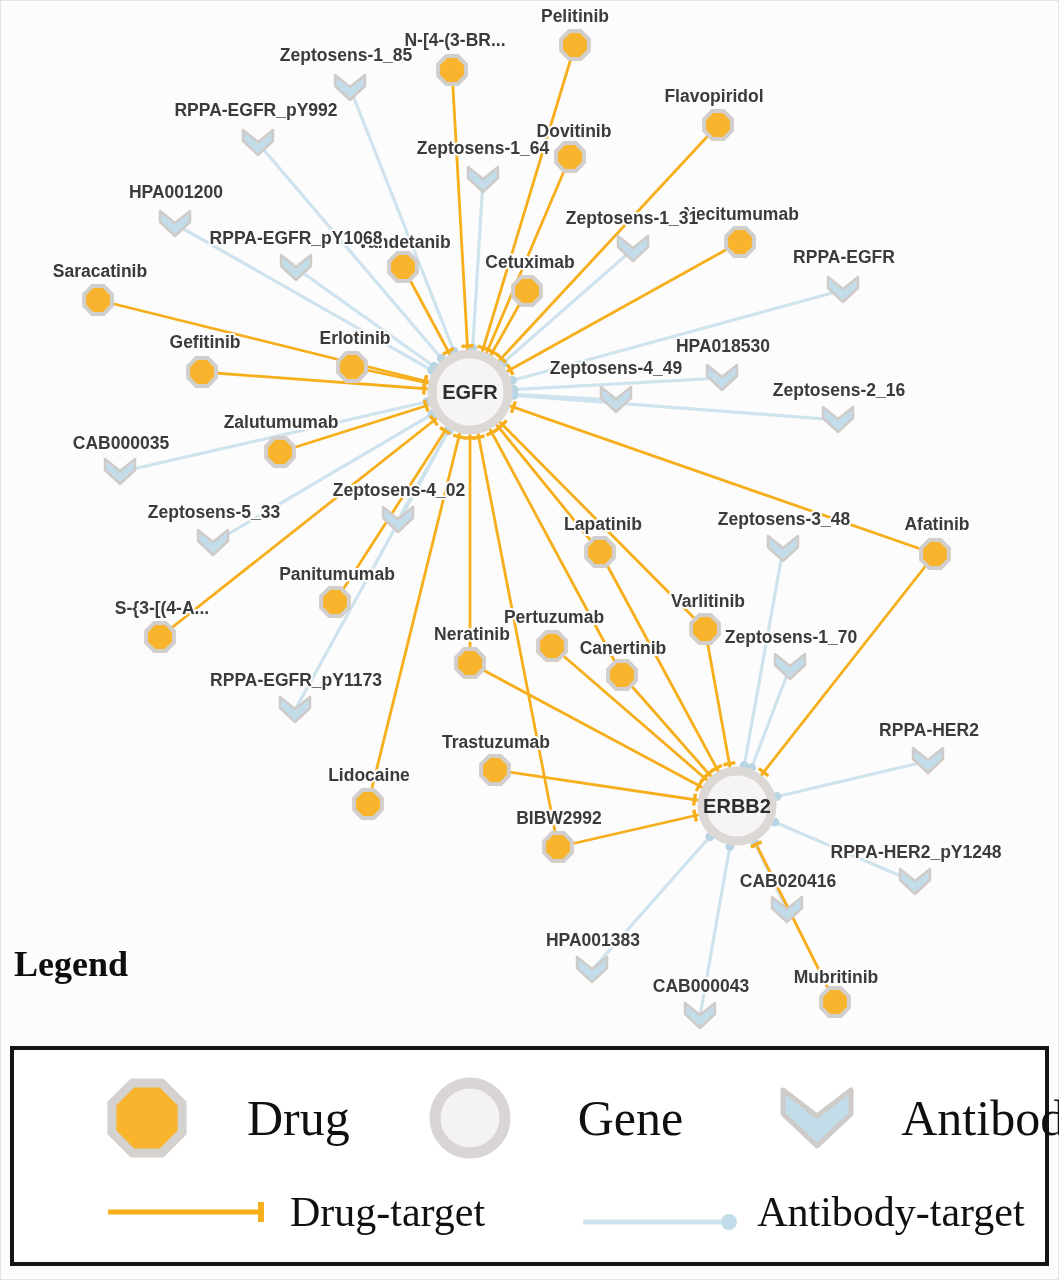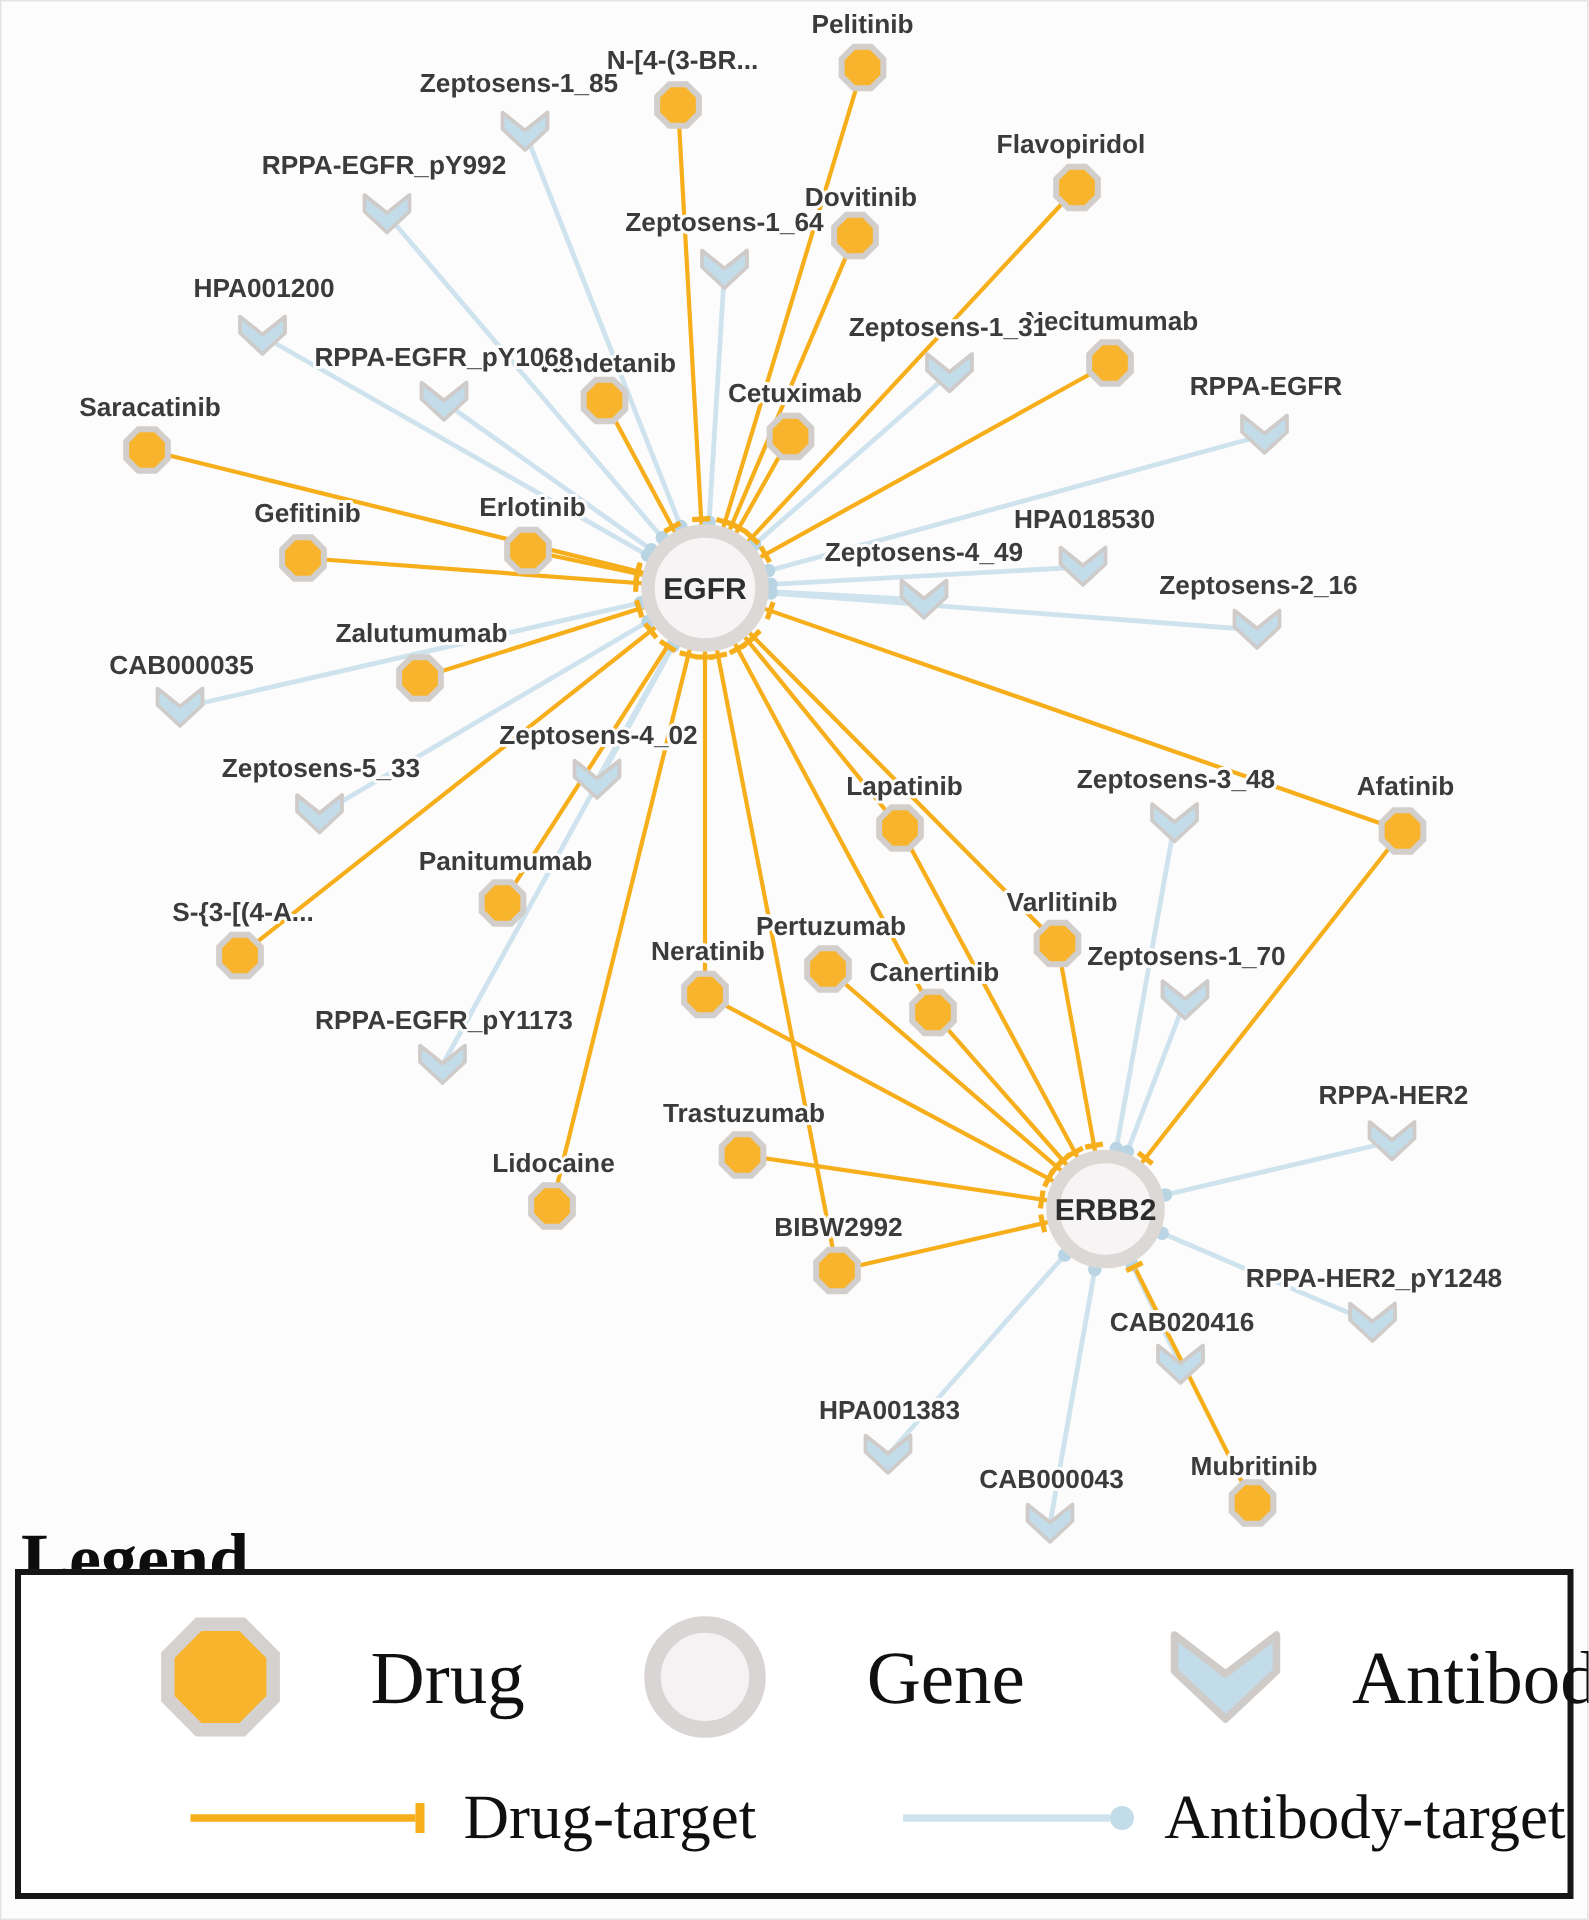--- a/index.html
+++ b/index.html
@@ -3,42 +3,42 @@
 <meta charset="utf-8">
 <style>
   html,body{margin:0;padding:0;}
   body{
     width:1059px;height:1280px;position:relative;overflow:hidden;
     background:#fcfcfc;font-family:"Liberation Sans",sans-serif;
     box-shadow: inset 0 0 0 1px #e3e3e3;
   }
   #graph{position:absolute;left:0;top:0;}
   .legend-title{
-    position:absolute;left:14px;top:1012px;
-    font-family:"Liberation Serif",serif;font-weight:bold;font-size:48px;color:#0d0d0d;
+    position:absolute;left:14px;top:943px;
+    font-family:"Liberation Serif",serif;font-weight:bold;font-size:36px;color:#0d0d0d;
   }
   .legend-box{
     position:absolute;left:10px;top:1046px;width:1031px;height:212px;
     border:4px solid #161616;background:#ffffff;
   }
   .legend-row{display:flex;align-items:center;}
   .row-nodes{margin-top:16px;height:104px;}
-  .row-edges{margin-top:14px;height:56px;padding-left:19px;}
+  .row-edges{margin-top:14px;height:56px;}
   .legend-item{display:flex;align-items:center;}
   .legend-node-label{font-family:"Liberation Serif",serif;font-size:50px;color:#101010;}
   .legend-edge-label{font-family:"Liberation Serif",serif;font-size:42px;color:#101010;}
   .item-drug{margin-left:85px;}
   .item-drug .legend-node-label{margin-left:52px;}
   .item-gene{margin-left:72px;}
   .item-gene .legend-node-label{margin-left:60px;}
   .item-antibody{margin-left:86px;}
   .item-antibody .legend-node-label{margin-left:36px;}
   .item-drug-edge{margin-left:92px;}
   .item-drug-edge .legend-edge-label{margin-left:16px;}
-  .item-antibody-edge{margin-left:96px;}
+  .item-antibody-edge{margin-left:96px;align-items:flex-end;}
   .item-antibody-edge .legend-edge-label{margin-left:16px;}
 </style>
 </head>
 <body>
 
 <svg id="graph" width="1059" height="1280" viewBox="0 0 1059 1280">
     <g>
       <line x1="350" y1="88" x2="470" y2="392" stroke="#cfe3ee" stroke-width="3.2"></line>
       <line x1="258" y1="143" x2="470" y2="392" stroke="#cfe3ee" stroke-width="3.2"></line>
       <line x1="175" y1="224" x2="470" y2="392" stroke="#cfe3ee" stroke-width="3.2"></line>

